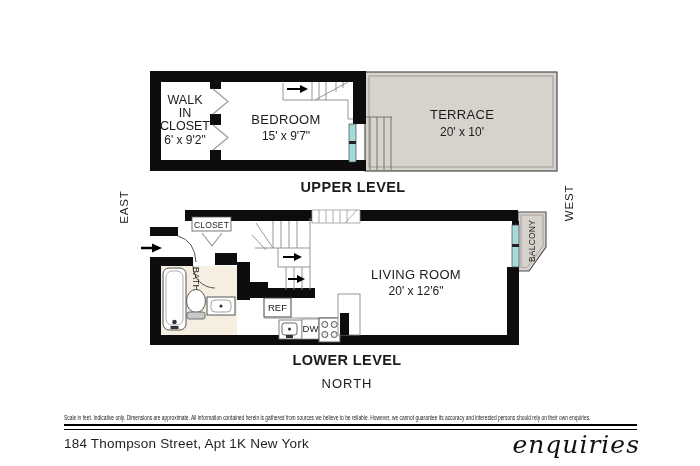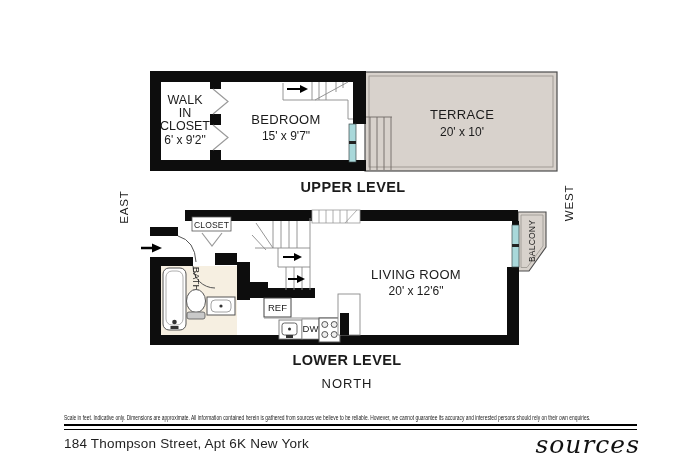--- a/index.html
+++ b/index.html
@@ -228,16 +228,16 @@
 
     <text class="level-title" x="347" y="365" text-anchor="middle">LOWER LEVEL</text>
     <text class="north" x="347" y="388" text-anchor="middle">NORTH</text>
   </g>
 </svg>
 
   
   <div class="footer-disclaimer">Scale in feet. Indicative only. Dimensions are approximate. All information contained herein is gathered from sources we believe to be reliable. However, we cannot guarantee its accuracy and interested persons should rely on their own enquiries.</div>
   <div class="rule-thick"></div>
   <div class="rule-thin"></div>
-  <div class="footer-address">184 Thompson Street, Apt 6K New York</div>
-  <div class="footer-brand">sources</div>
+  <div class="footer-address">184 Thompson Street, Apt 1K New York</div>
+  <div class="footer-brand">enquiries</div>
 
 </div>
 
 </body></html>

